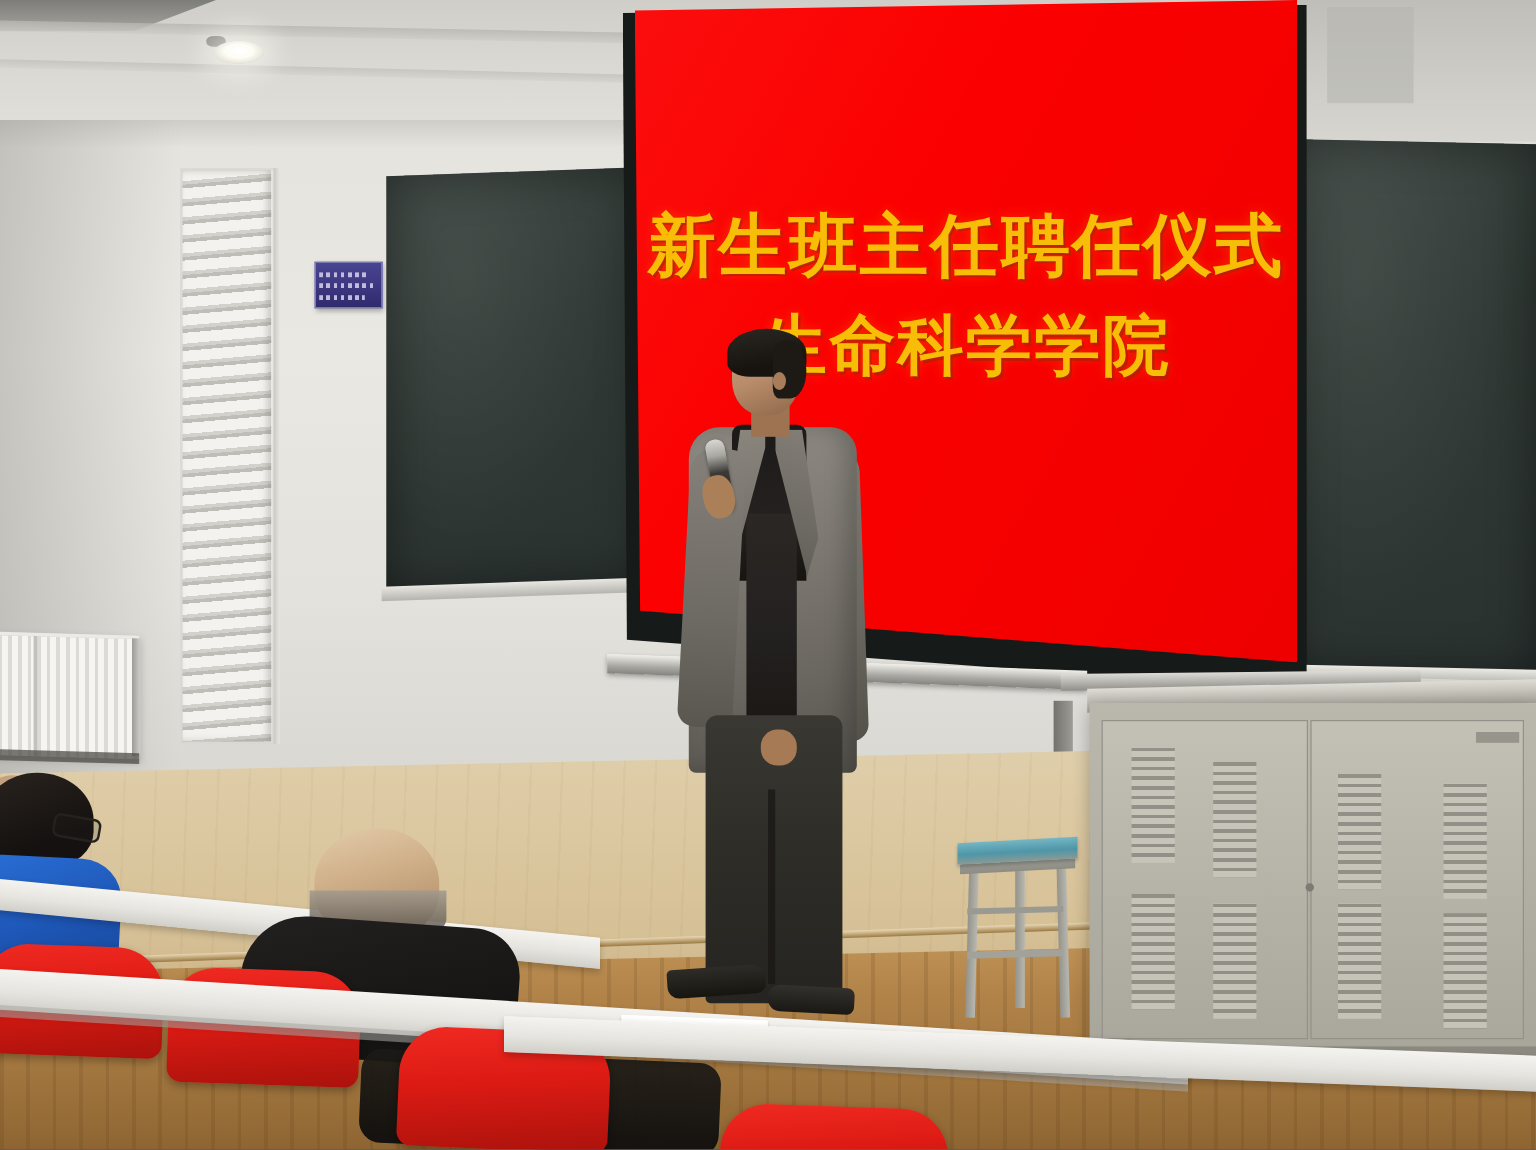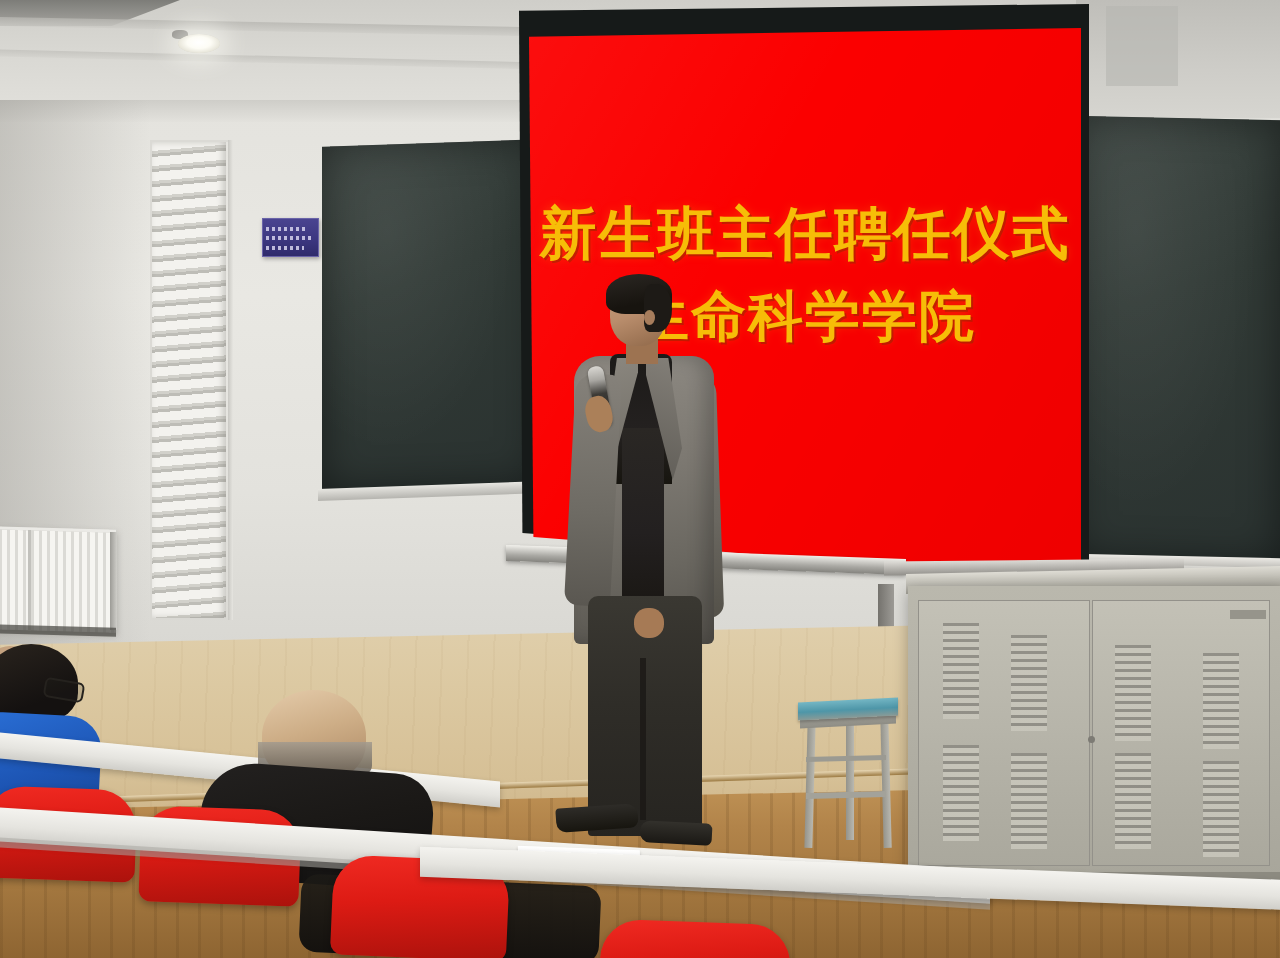--- a/index.html
+++ b/index.html
@@ -145,21 +145,21 @@
   }
 
   
   .screen-frame{
     position:absolute;left:519px;top:4px;width:570px;height:572px;
     background:#161a19;
     clip-path:polygon(0.0% 1.2%, 100% 0%, 100% 100%, 0.6% 92.5%);
     box-shadow:0 6px 26px rgba(0,0,0,.45);
   }
   .screen{
-    position:absolute;left:529px;top:28px;width:552px;height:552px;
+    position:absolute;left:529px;top:0;width:552px;height:552px;
     background:#fb0000;
     clip-path:polygon(0.0% 1.6%, 100% 0%, 100% 100%, 0.8% 92.2%);
     overflow:hidden;
   }
   .screen-sheen{
     position:absolute;inset:0;
     background:linear-gradient(120deg,rgba(255,255,255,.055) 0%,rgba(255,255,255,0) 38%,rgba(0,0,0,.05) 100%);
   }
   .screen-title-wrap{
     position:absolute;left:0;top:0;width:100%;height:100%;

